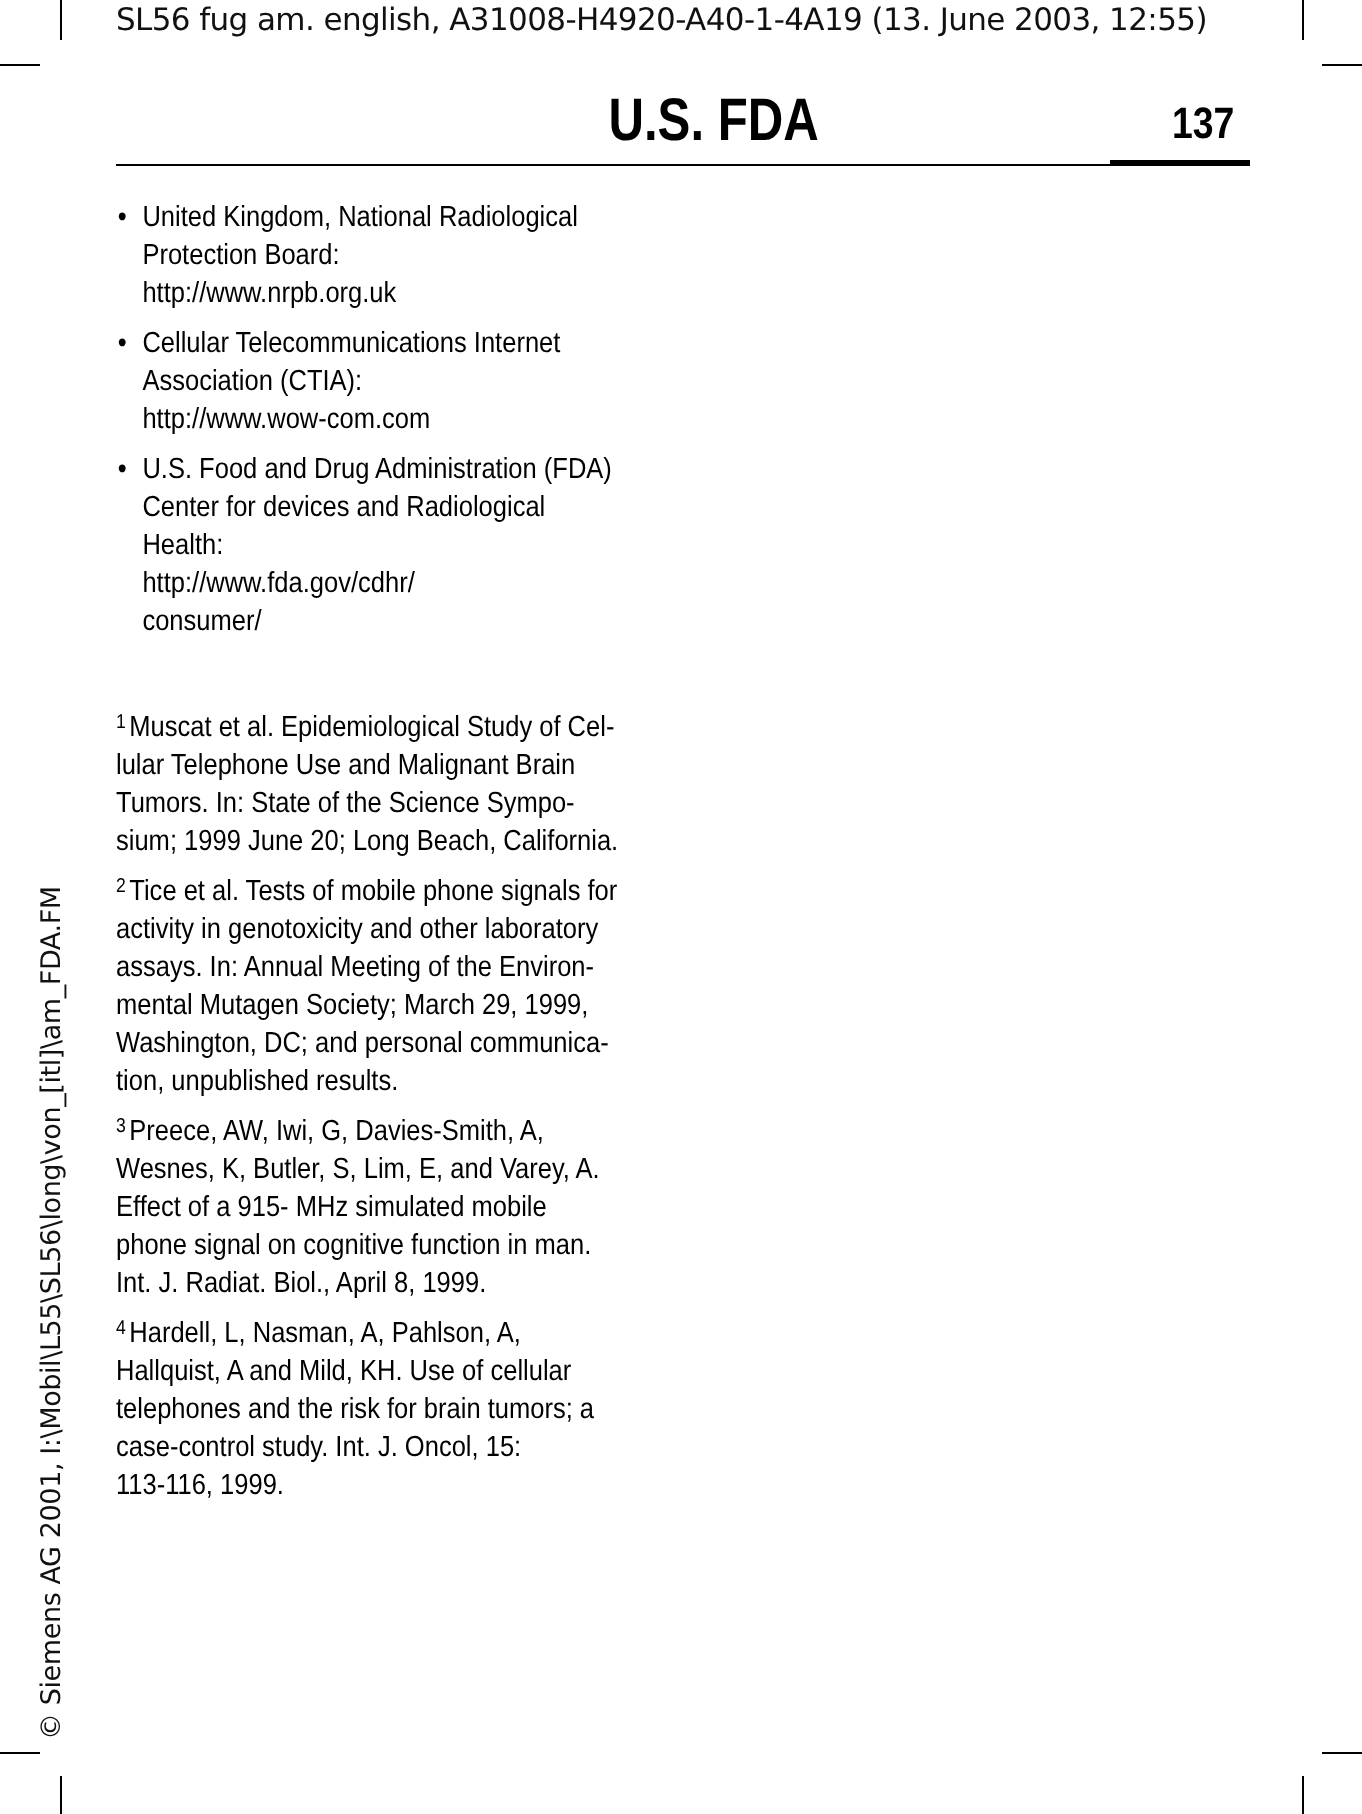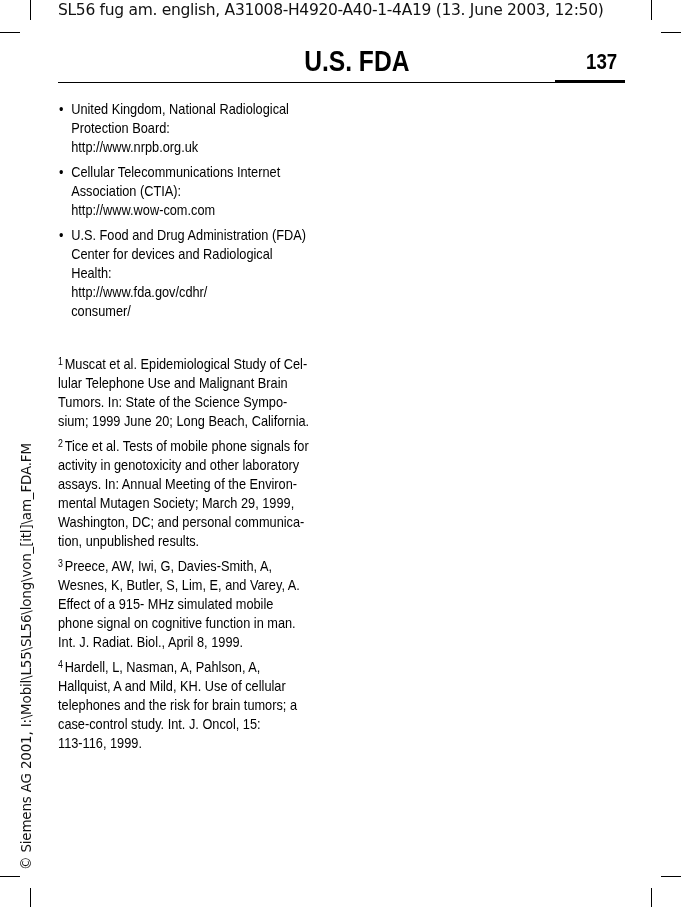--- a/index.html
+++ b/index.html
@@ -61,21 +61,21 @@
 
 <div class="mark v" style="left:30px; top:0;"></div>
 <div class="mark v" style="left:651px; top:0;"></div>
 <div class="mark h" style="left:0; top:32px;"></div>
 <div class="mark h" style="left:661px; top:32px;"></div>
 <div class="mark h" style="left:0; top:876px;"></div>
 <div class="mark h" style="left:661px; top:876px;"></div>
 <div class="mark v" style="left:30px; top:888px;"></div>
 <div class="mark v" style="left:651px; top:888px;"></div>
 
-<div class="slug">SL56 fug am. english, A31008-H4920-A40-1-4A19 (13. June 2003, 12:50)</div>
+<div class="slug">SL56 fug am. english, A31008-H4920-A40-1-4A19 (13. June 2003, 12:55)</div>
 
 <div class="title"><span>U.S. FDA</span></div>
 <div class="pagenum">137</div>
 <div class="rule-thin"></div>
 <div class="rule-thick"></div>
 
 <div class="col">
   <div class="inner">
     <ul class="links">
       <li>

